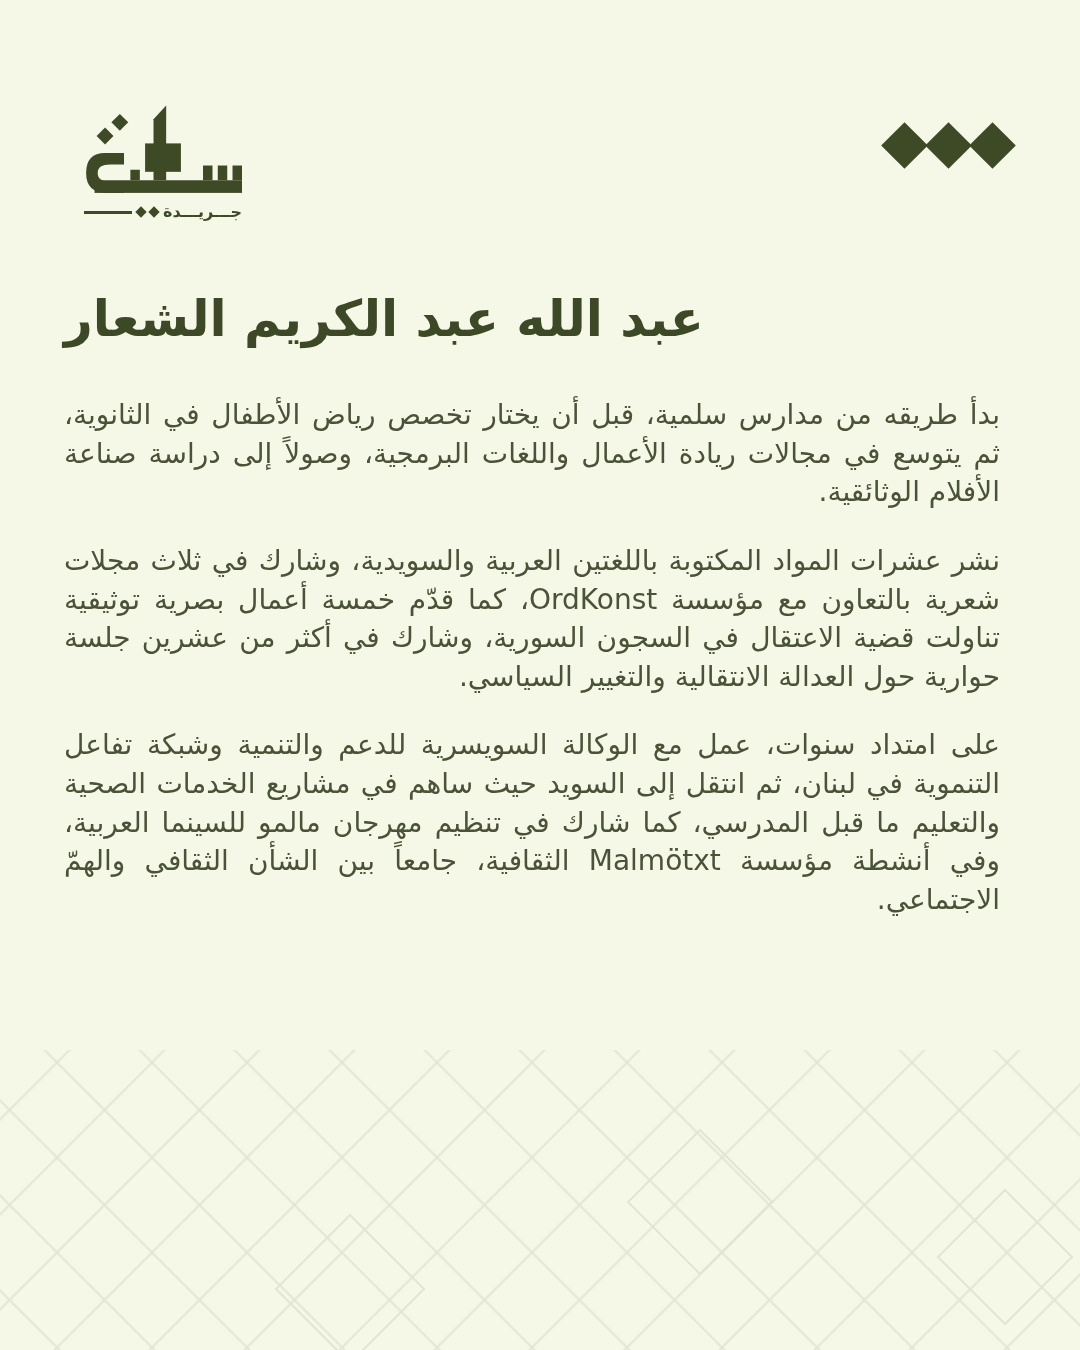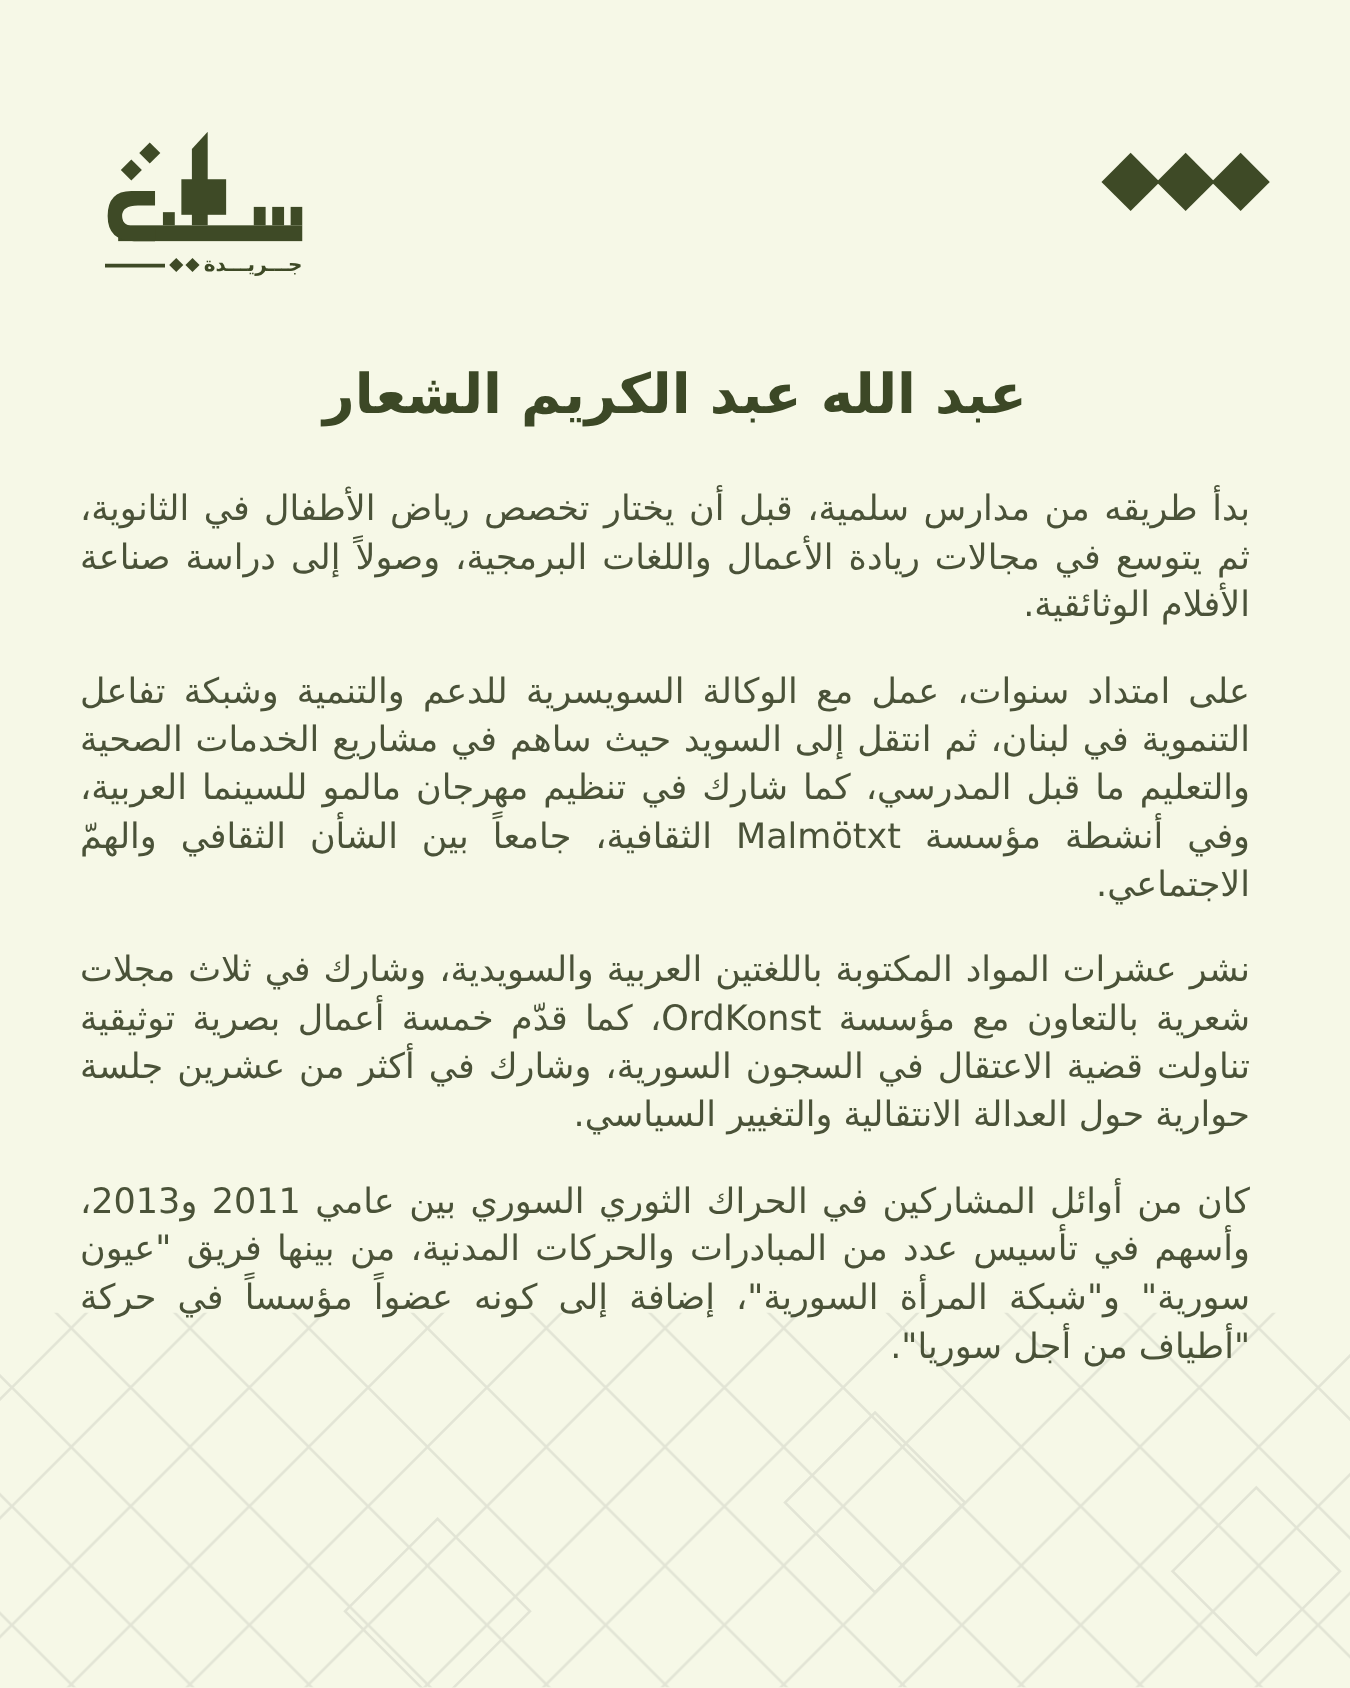--- a/index.html
+++ b/index.html
@@ -28,22 +28,22 @@
   .ornament { position: absolute; top: 129px; right: 66px; display: flex; }
   .ornament .diamond {
     width: 33px; height: 33px; background: #3e4a26;
     transform: rotate(45deg); margin: 0 5.5px; flex: 0 0 auto;
   }
 
   
   .article { direction: rtl; padding: 0 64px; }
   .title {
     margin: 72px 0 0 0;
-    font-size: 44px; font-weight: bold; line-height: 1.3;
-    color: #3c4826; text-align: center;
+    font-size: 50px; font-weight: bold; line-height: 1.3;
+    color: #3c4826; text-align: left;
   }
   .para {
     margin: 30px 16px 0 0;
     font-size: 28px; line-height: 1.38;
     color: #4a5238;
     text-align: justify; text-justify: inter-word;
   }
   .para-first { margin-top: 44px; }
 </style>
 </head>
@@ -102,21 +102,20 @@
         <span class="diamond"></span>
         <span class="diamond"></span>
       </div>
     </header>
 
     <main class="article">
       <h1 class="title">عبد الله عبد الكريم الشعار</h1>
 
       <p class="para para-first">بدأ طريقه من مدارس سلمية، قبل أن يختار تخصص رياض الأطفال في الثانوية، ثم يتوسع في مجالات ريادة الأعمال واللغات البرمجية، وصولاً إلى دراسة صناعة الأفلام الوثائقية.</p>
 
+      <p class="para">نشر عشرات المواد المكتوبة باللغتين العربية والسويدية، وشارك في ثلاث مجلات شعرية بالتعاون مع مؤسسة OrdKonst، كما قدّم خمسة أعمال بصرية توثيقية تناولت قضية الاعتقال في السجون السورية، وشارك في أكثر من عشرين جلسة حوارية حول العدالة الانتقالية والتغيير السياسي.</p>
+
       <p class="para">على امتداد سنوات، عمل مع الوكالة السويسرية للدعم والتنمية وشبكة تفاعل التنموية في لبنان، ثم انتقل إلى السويد حيث ساهم في مشاريع الخدمات الصحية والتعليم ما قبل المدرسي، كما شارك في تنظيم مهرجان مالمو للسينما العربية، وفي أنشطة مؤسسة Malmötxt الثقافية، جامعاً بين الشأن الثقافي والهمّ الاجتماعي.</p>
 
-      <p class="para">نشر عشرات المواد المكتوبة باللغتين العربية والسويدية، وشارك في ثلاث مجلات شعرية بالتعاون مع مؤسسة OrdKonst، كما قدّم خمسة أعمال بصرية توثيقية تناولت قضية الاعتقال في السجون السورية، وشارك في أكثر من عشرين جلسة حوارية حول العدالة الانتقالية والتغيير السياسي.</p>
-
-      <p class="para">كان من أوائل المشاركين في الحراك الثوري السوري بين عامي 2011 و2013، وأسهم في تأسيس عدد من المبادرات والحركات المدنية، من بينها فريق "عيون سورية" و"شبكة المرأة السورية"، إضافة إلى كونه عضواً مؤسساً في حركة "أطياف من أجل سوريا".</p>
     </main>
 
   </div>
 </div>
 
 </body></html>

